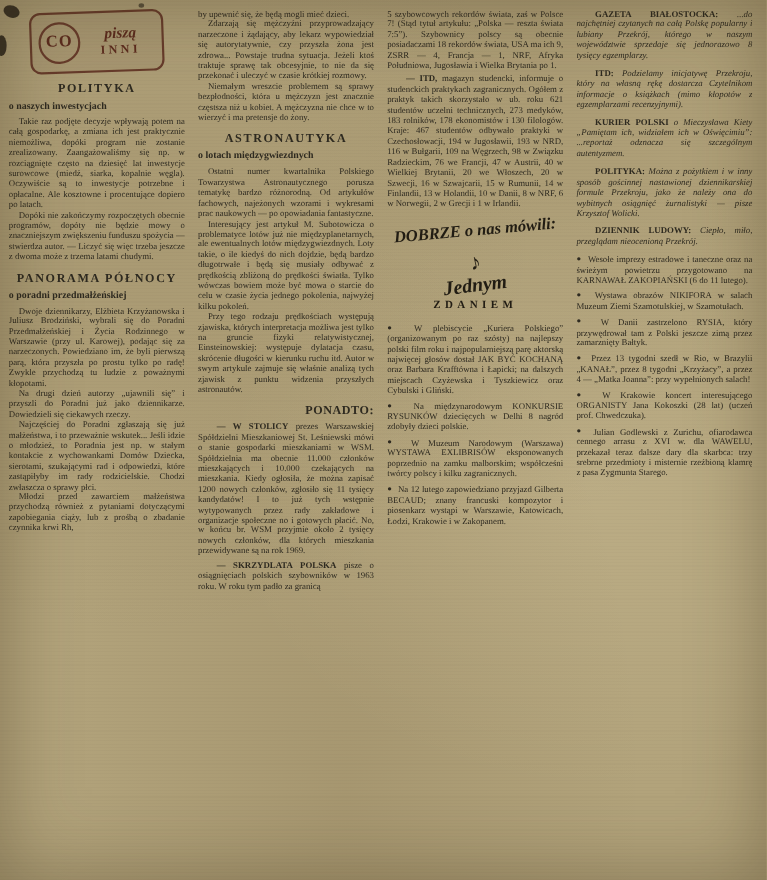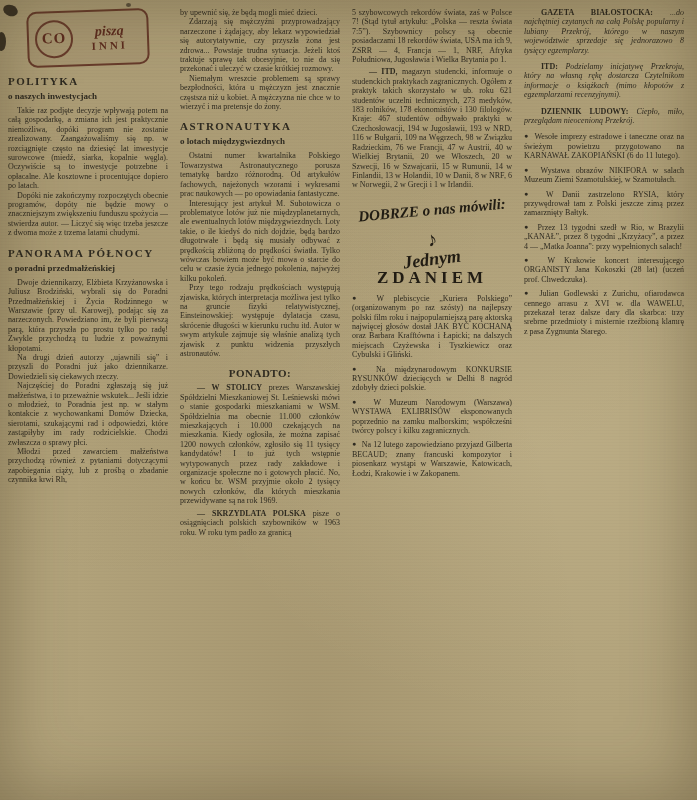--- a/index.html
+++ b/index.html
@@ -21,22 +21,22 @@
   }
   .page::after{
     content:"";position:absolute;inset:0;pointer-events:none;
     box-shadow:inset 0 0 70px rgba(55,42,18,0.38);
   }
   .col{flex:0 0 160px;width:160px;height:792px;overflow:hidden;
        font-size:8px;line-height:9.4px;text-align:justify;}
   p{margin:0;text-indent:9px;}
   p.noind{text-indent:0;}
   .h1{font-weight:bold;font-size:11px;line-height:13px;letter-spacing:1.5px;
-      text-align:left;margin:9px 0 3px;text-indent:0;}
-  .h1.left{text-align:center;letter-spacing:0.5px;font-family:Liberation Serif, serif;}
+      text-align:center;margin:9px 0 3px;text-indent:0;}
+  .h1.left{text-align:right;letter-spacing:0.5px;font-family:Liberation Serif, serif;}
   .h2{font-weight:bold;font-size:9px;line-height:11px;margin:0 0 4px;text-indent:0;}
   .lead{font-weight:bold;font-style:normal;padding-left:17px;}
   .item{text-indent:0;margin-top:3px;}
   .q{font-style:italic;text-indent:0;margin:0 0 7px;}
   .b{text-indent:0;margin:0 0 5px;}
   .bull{font-size:7px;margin-right:3px;vertical-align:1px;}
   
   .stamp{
     position:relative;width:122px;height:56px;margin:2px auto 9px;
     border:2px solid rgba(92,44,30,0.85);border-radius:10px;
@@ -55,21 +55,21 @@
   
   .script-h{
     font-style:italic;font-weight:bold;font-size:15px;line-height:17px;
     text-align:center;transform:rotate(-5deg);margin:12px 4px 9px;text-indent:0;
     color:#211c13;
   }
   .badge{text-align:center;margin:10px 0 9px;color:#211c13;}
   .badge-note{font-size:20px;display:inline-block;transform:rotate(-12deg);line-height:1;}
   .badge-word1{font-style:italic;font-weight:bold;font-size:18px;display:block;
                transform:rotate(-7deg);line-height:20px;}
-  .badge-word2{font-weight:bold;font-size:17px;letter-spacing:4px;display:block;
+  .badge-word2{font-weight:bold;font-size:10px;letter-spacing:4px;display:block;
                line-height:14px;margin-top:2px;}
   
   .blot{position:absolute;background:#241f16;border-radius:50%;opacity:0.85;}
   #blot-a{left:3px;top:5px;width:15px;height:11px;transform:rotate(20deg);}
   #blot-b{left:-3px;top:32px;width:9px;height:19px;}
   #blot-c{left:126px;top:3px;width:5px;height:4px;opacity:0.6;}
 </style>
 </head>
 <body>
 
@@ -158,20 +158,28 @@
   <div class="col">
     <p class="q">
       <span class="lead">GAZETA BIAŁOSTOCKA:</span>
       <span>...do najchętniej czytanych na całą Polskę popularny i lubiany Przekrój, którego w naszym województwie sprzedaje się jednorazowo 8 tysięcy egzemplarzy.</span>
     </p>
     <p class="q">
       <span class="lead">ITD:</span>
       <span>Podzielamy inicjatywę Przekroju, który na własną rękę dostarcza Czytelnikom informacje o książkach (mimo kłopotów z egzemplarzami recenzyjnymi).</span>
     </p>
     <p class="q">
+      <span class="lead">KURIER POLSKI</span>
+      <span>o Mieczysława Kiety „Pamiętam ich, widziałem ich w Oświęcimiu”: ...reportaż odznacza się szczególnym autentyzmem.</span>
+    </p>
+    <p class="q">
+      <span class="lead">POLITYKA:</span>
+      <span>Można z pożytkiem i w inny sposób gościnnej nastawionej dziennikarskiej formule Przekroju, jako że należy ona do wybitnych osiągnięć żurnalistyki — pisze Krzysztof Wolicki.</span>
+    </p>
+    <p class="q">
       <span class="lead">DZIENNIK LUDOWY:</span>
       <span>Ciepło, miło, przeglądam nieocenioną Przekrój.</span>
     </p>
 
     <p class="b">
       <span class="bull">●</span>
       <span>Wesołe imprezy estradowe i taneczne oraz na świeżym powietrzu przygotowano na KARNAWAŁ ZAKOPIAŃSKI (6 do 11 lutego).</span>
     </p>
     <p class="b">
       <span class="bull">●</span>

